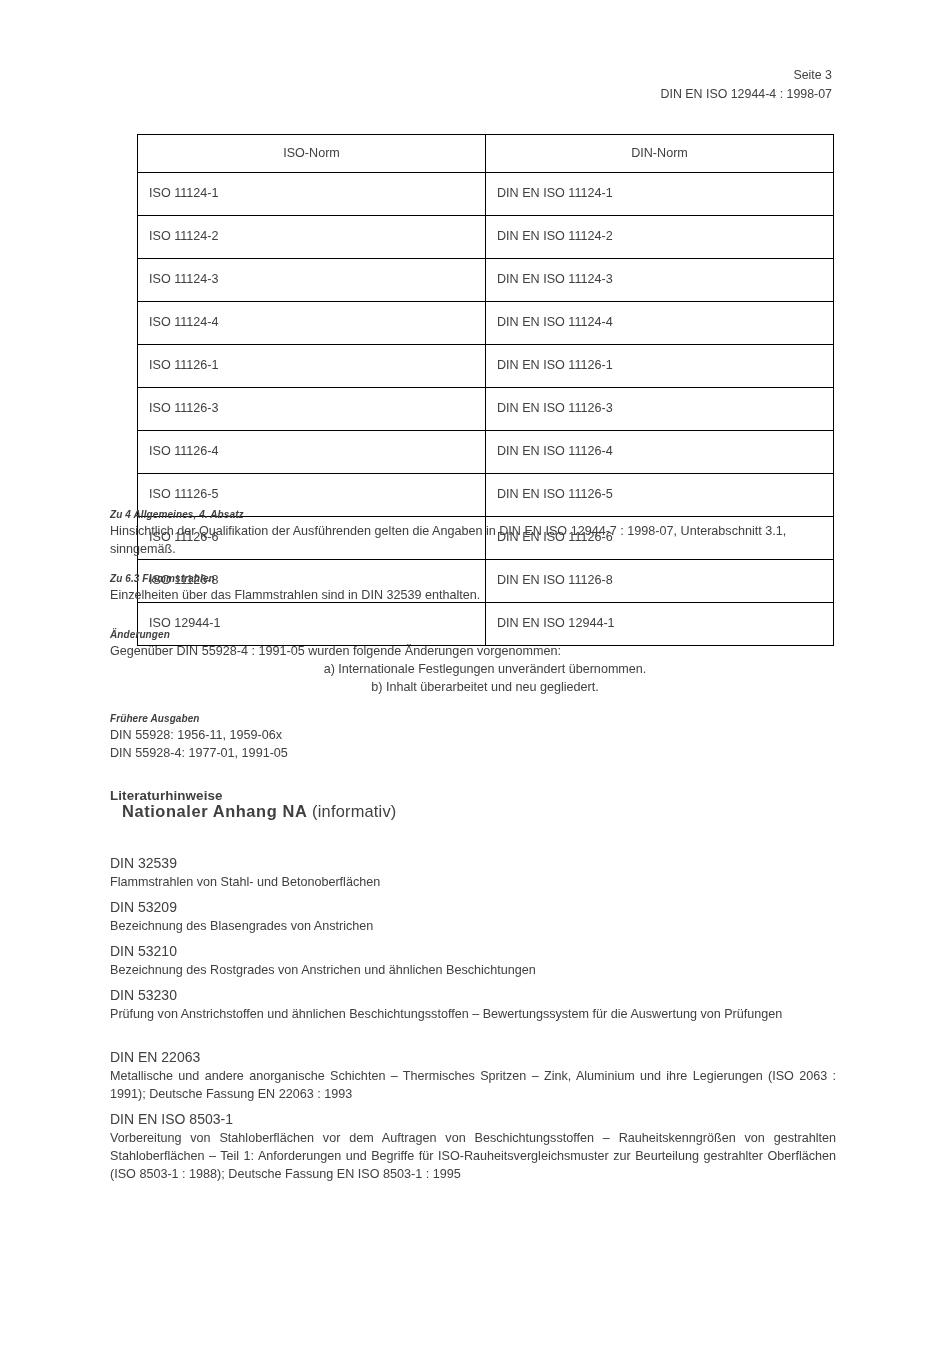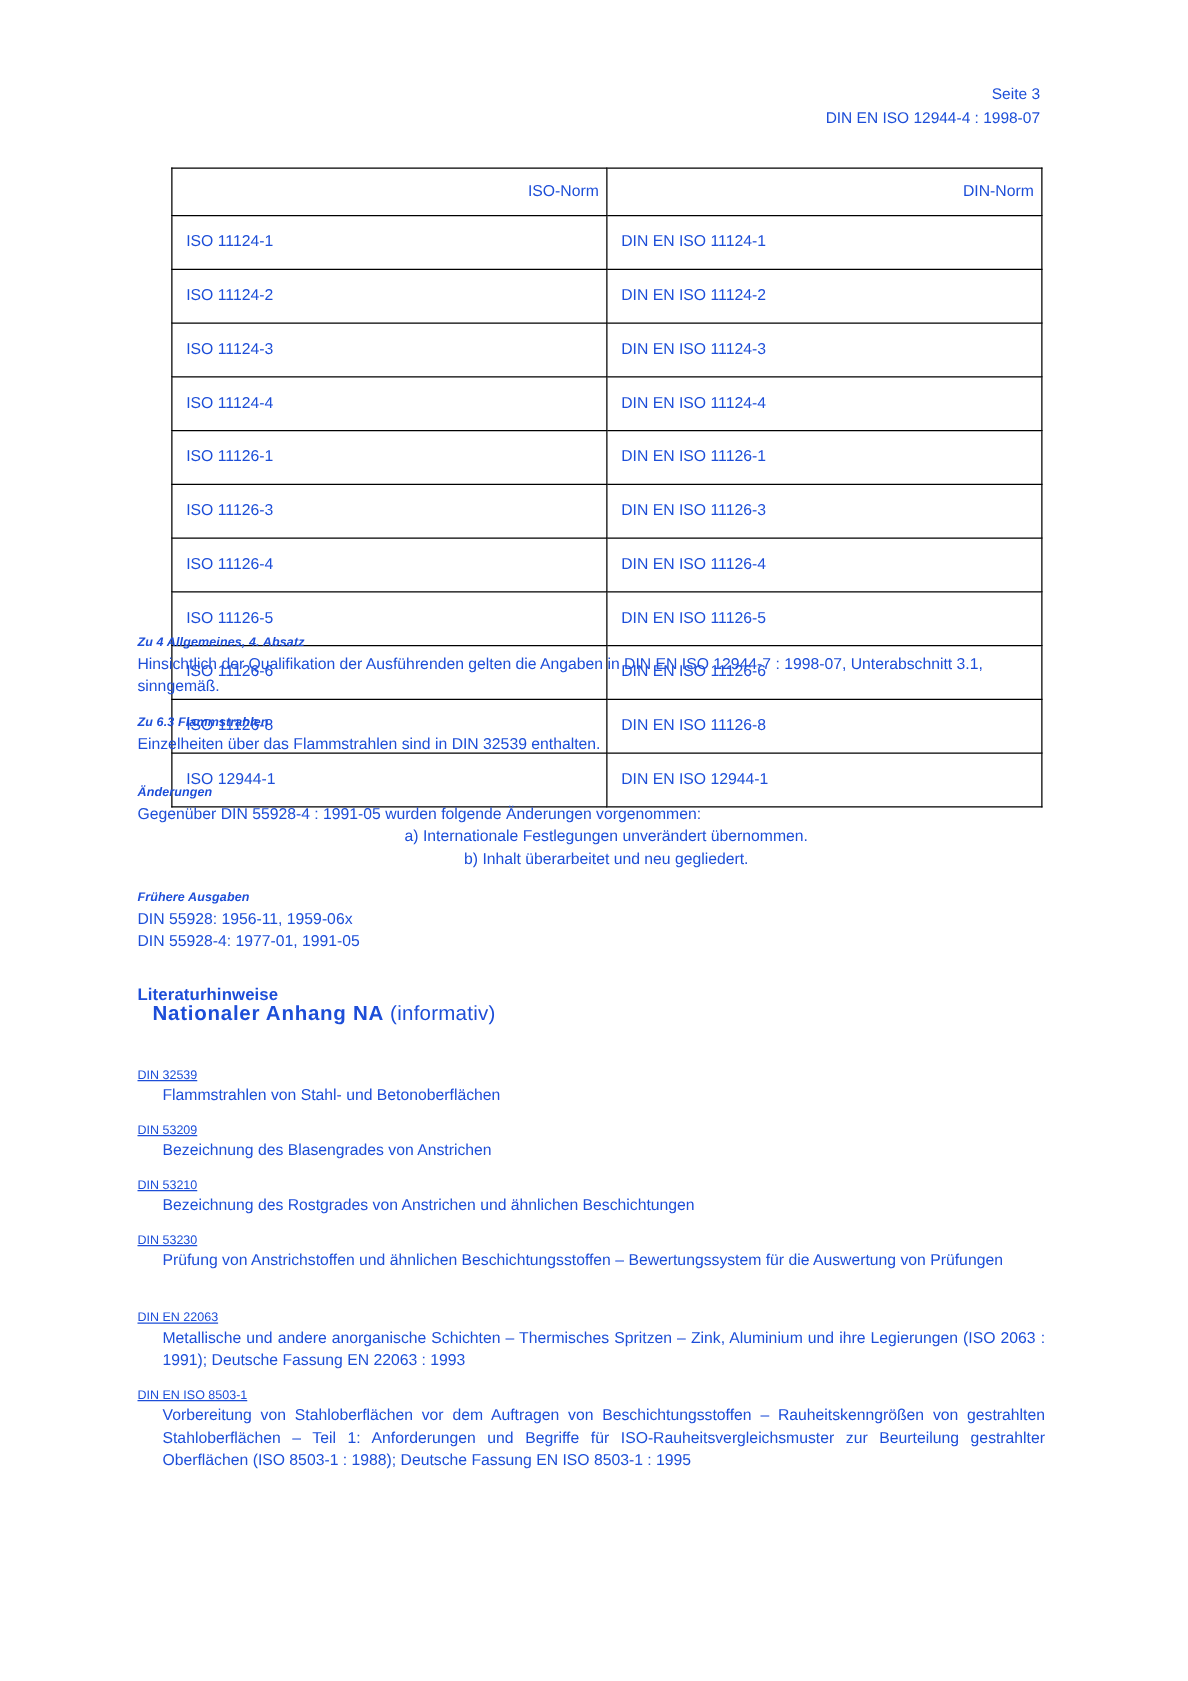--- a/index.html
+++ b/index.html
@@ -8,21 +8,21 @@
     padding: 0;
     background: #ffffff;
   }
 
   .page {
     position: relative;
     width: 950px;
     height: 1345px;
     margin: 0 auto;
     background: #ffffff;
-    color: #1d4ed8;
+    color: #404040;
     font-family: "Liberation Sans", "DejaVu Sans", sans-serif;
     font-size: 12.6px;
     line-height: 1.42;
     overflow: hidden;
     box-sizing: border-box;
   }
 
   
   .doc-header {
     position: absolute;
@@ -52,21 +52,21 @@
   .norm-table th,
   .norm-table td {
     border: 1.6px solid #000000;
     font-weight: normal;
     font-size: 12.6px;
     box-sizing: border-box;
   }
 
   .norm-table thead th {
     height: 38px;
-    text-align: right;
+    text-align: center;
     vertical-align: middle;
     padding: 0 6px;
   }
 
   .norm-table tbody td {
     height: 43px;
     text-align: left;
     vertical-align: middle;
     padding: 0 0 0 11px;
   }
@@ -123,27 +123,25 @@
     margin: 0;
     letter-spacing: 0.1px;
   }
 
   
   .ref {
     margin: 0;
   }
   .ref-key {
     display: block;
-    font-size: 10px;
-    line-height: 1.42;
-    text-decoration: underline;
+    font-size: 14px;
+    line-height: 1.42;
   }
   .ref-body {
     display: block;
-    margin-left: 20px;
     font-size: 12.6px;
     line-height: 1.42;
     text-align: justify;
   }
   .ref-body.tight { text-align: left; }
 </style>
 </head>
 <body>
 
 <div class="page">

